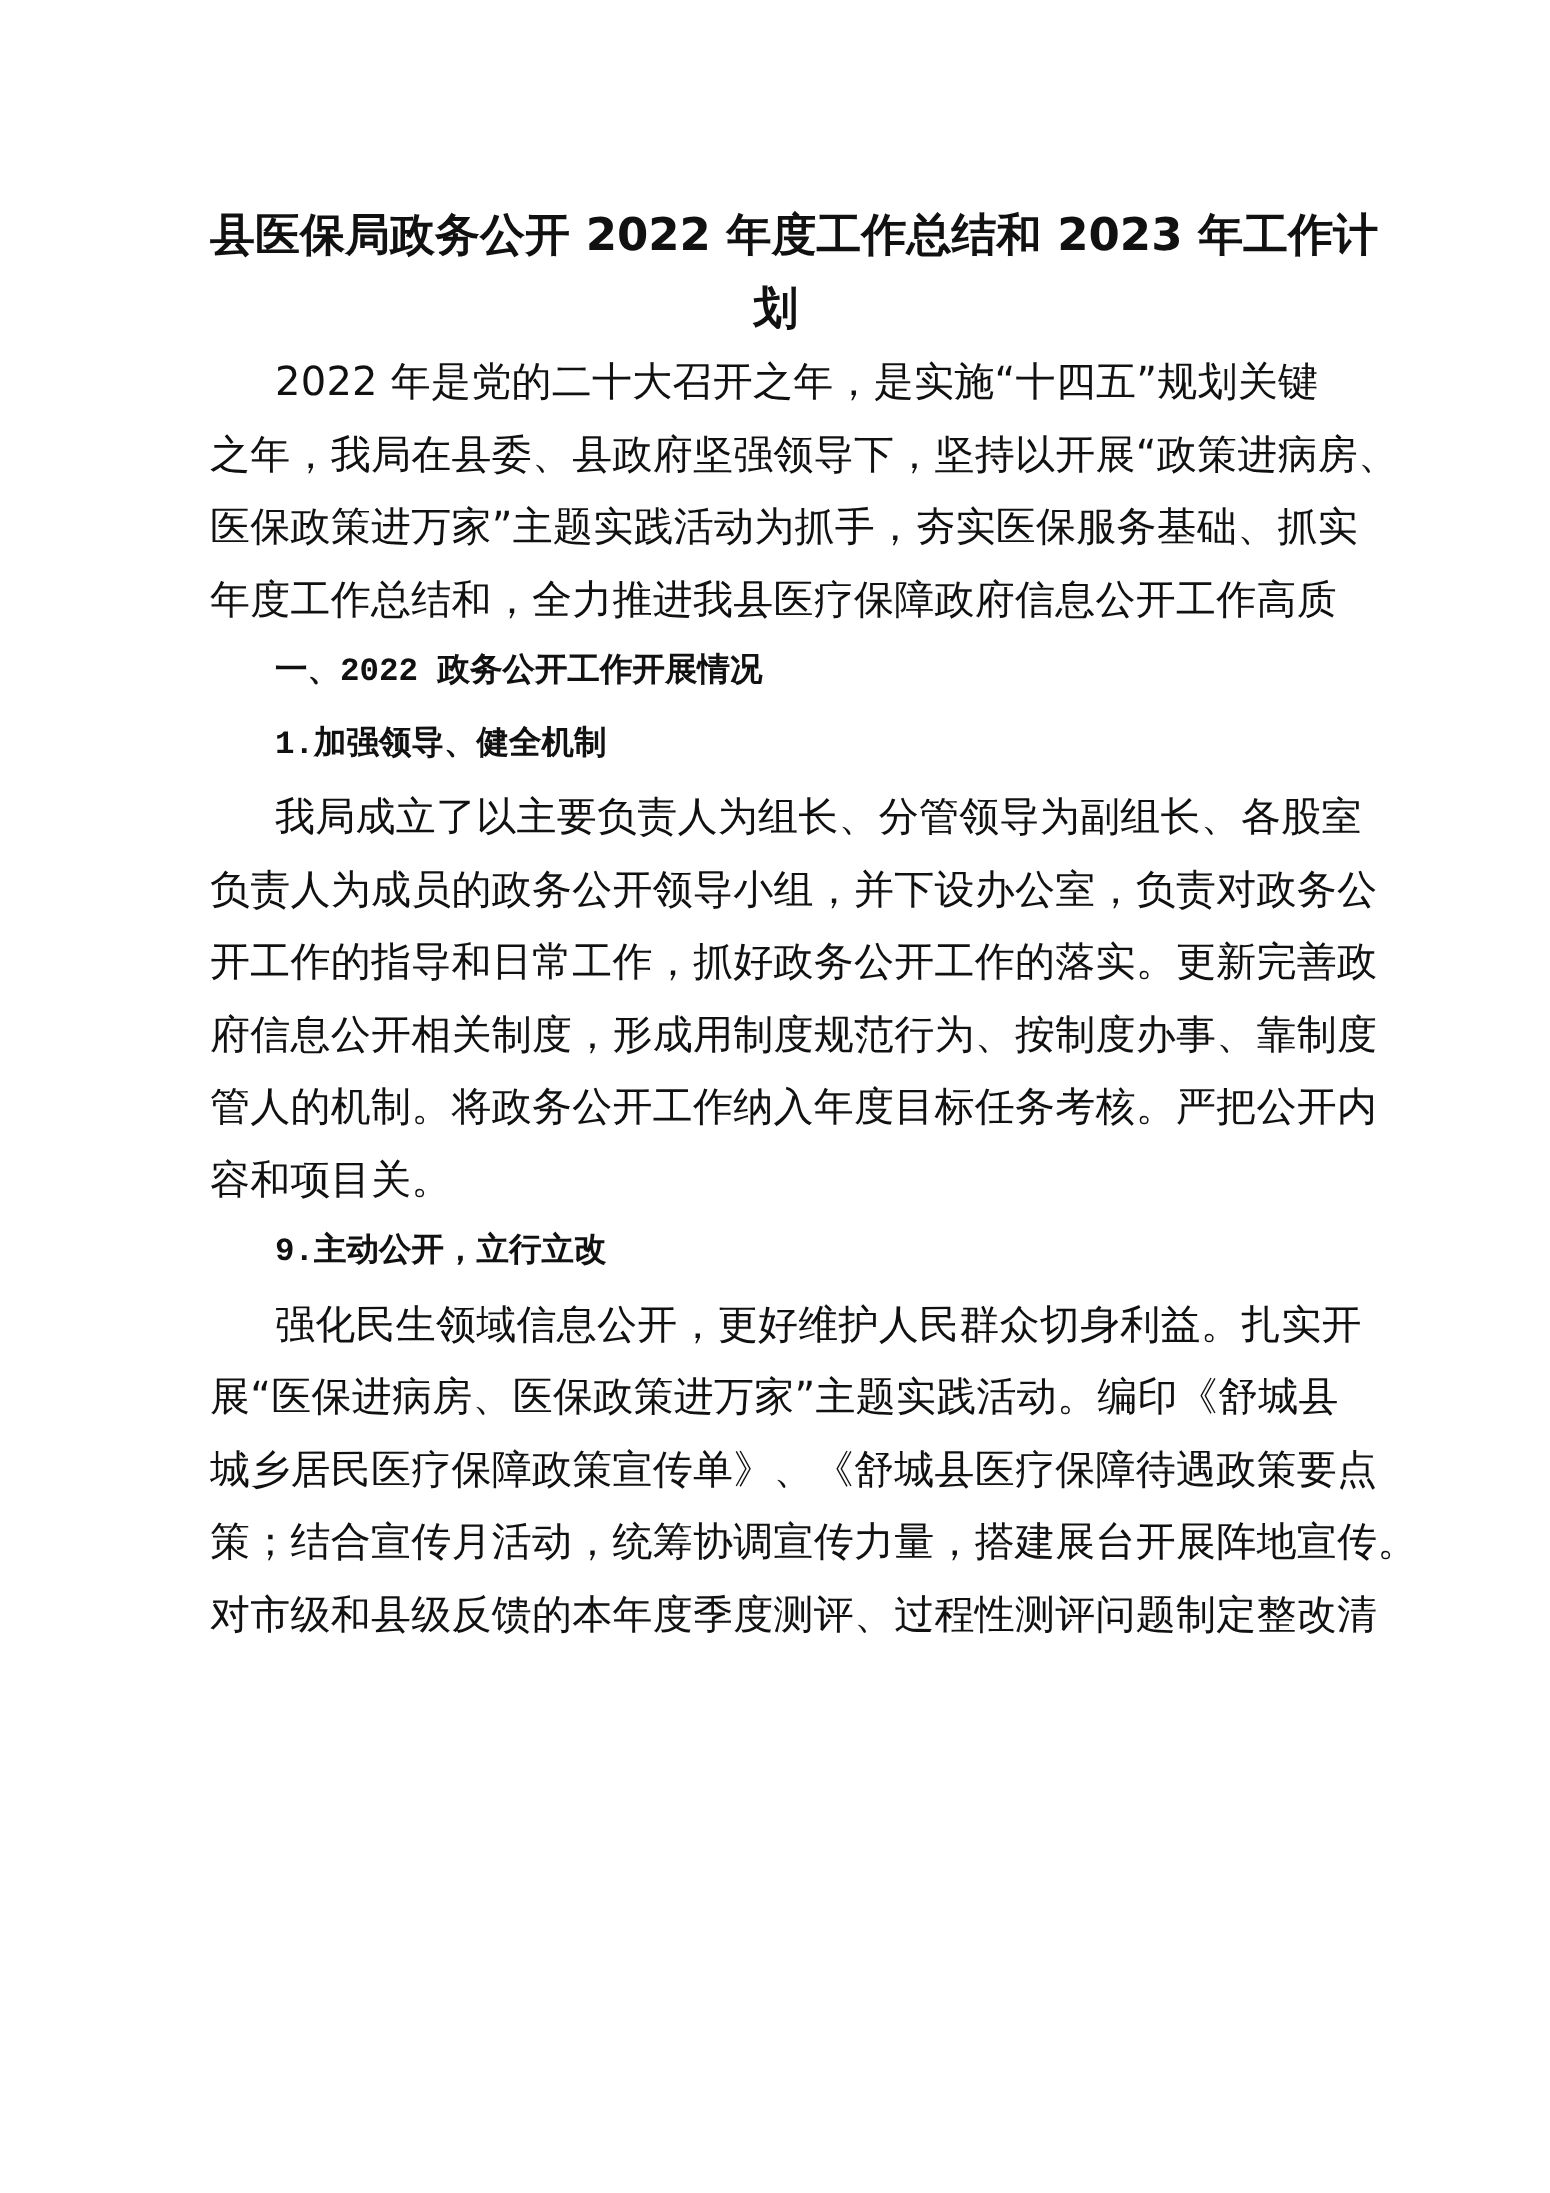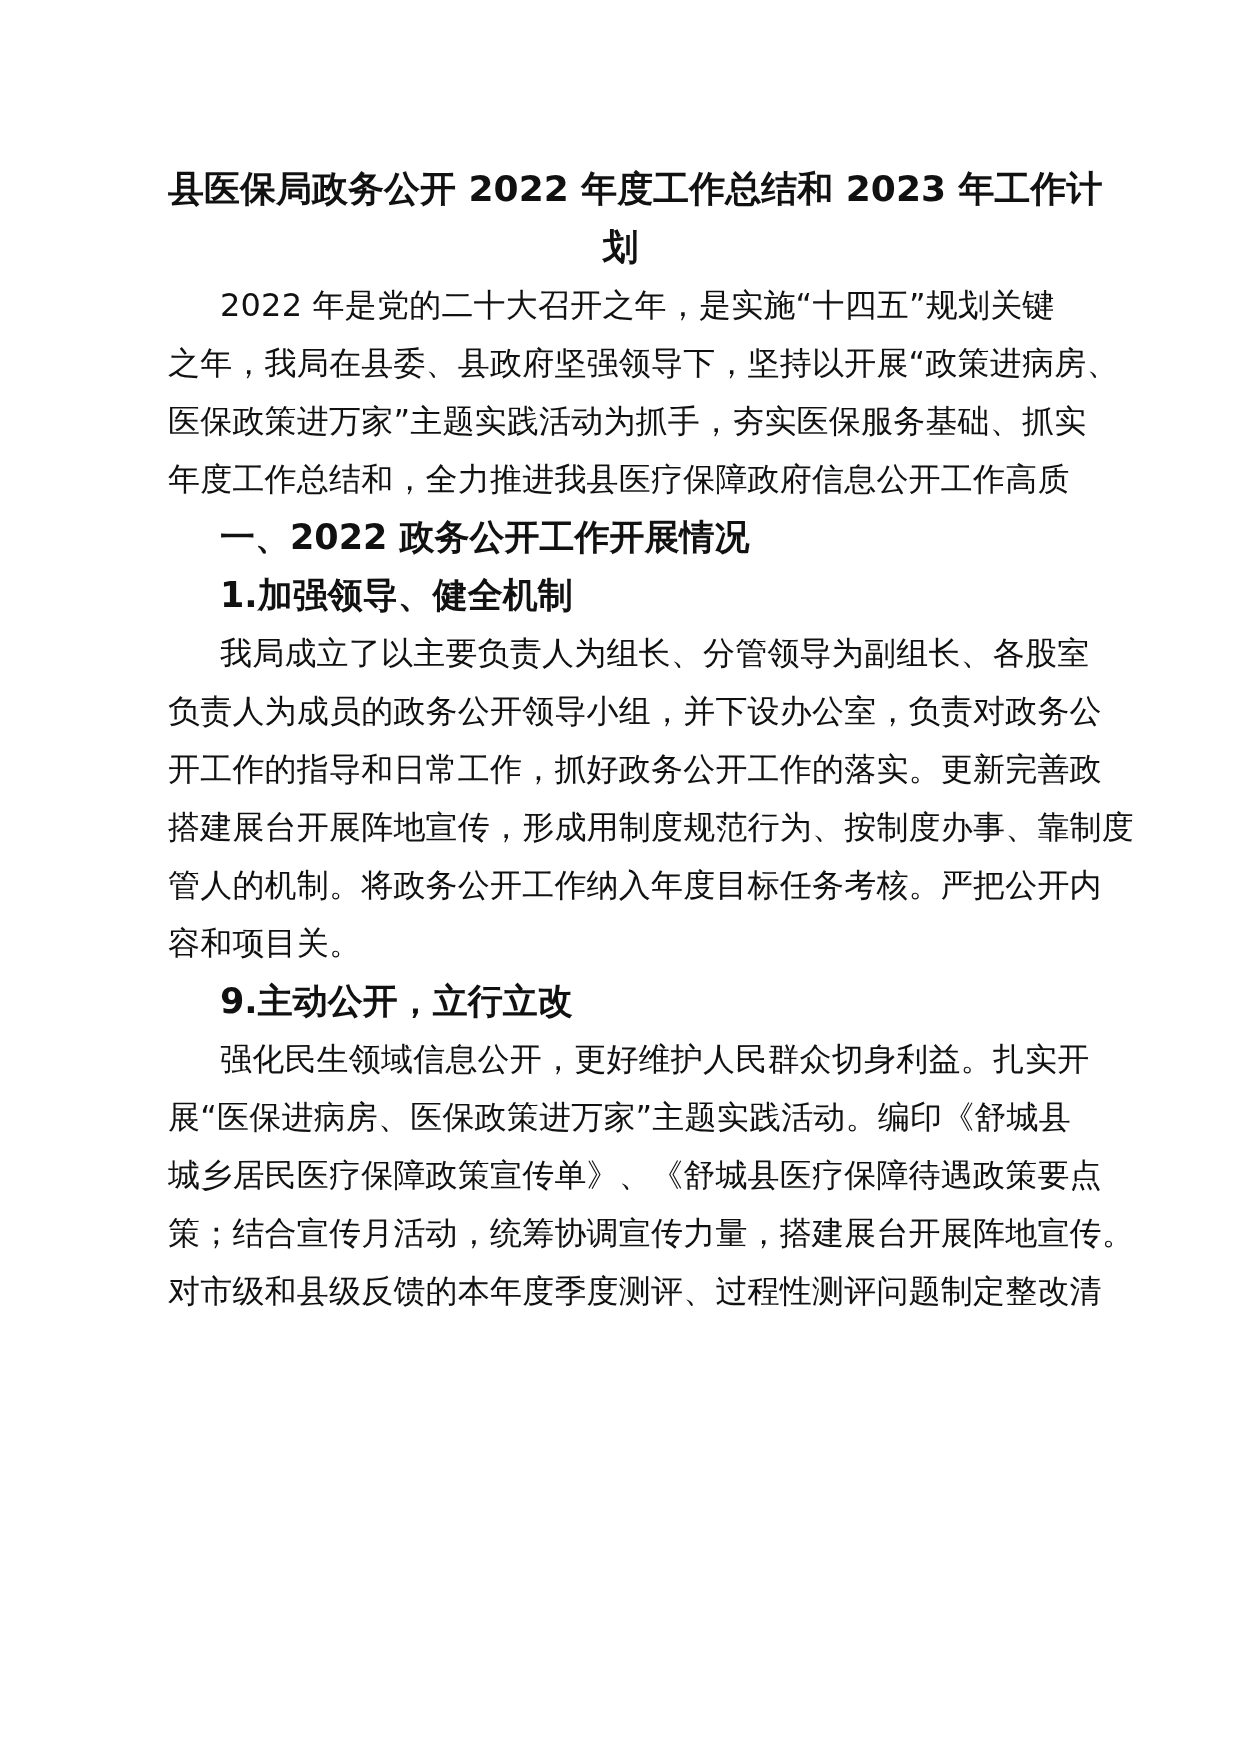--- a/index.html
+++ b/index.html
@@ -35,26 +35,27 @@
     }
     .para {
       font-size: 32px;
       line-height: 58px;
       margin: 0;
       text-indent: 52px;
       text-align: justify;
       letter-spacing: 0.2px;
     }
     .heading {
-      font-size: 35px;
+      font-size: 26px;
       font-weight: bold;
       line-height: 58px;
       margin: 0;
       padding-left: 52px;
       white-space: nowrap;
+      font-family: Liberation Mono, monospace;
     }
     .raw-line {
       display: block;
       white-space: nowrap;
     }
   </style>
 </head>
 <body>
 
 <div class="page">
@@ -72,21 +73,21 @@
   </div>
 
   <h2 class="heading">一、2022 政务公开工作开展情况</h2>
 
   <h3 class="heading">1.加强领导、健全机制</h3>
 
   <div class="para" style="text-indent:0">
     <span class="raw-line" style="padding-left:52px">我局成立了以主要负责人为组长、分管领导为副组长、各股室</span>
     <span class="raw-line">负责人为成员的政务公开领导小组，并下设办公室，负责对政务公</span>
     <span class="raw-line">开工作的指导和日常工作，抓好政务公开工作的落实。更新完善政</span>
-    <span class="raw-line">搭建展台开展阵地宣传，形成用制度规范行为、按制度办事、靠制度</span>
+    <span class="raw-line">府信息公开相关制度，形成用制度规范行为、按制度办事、靠制度</span>
     <span class="raw-line">管人的机制。将政务公开工作纳入年度目标任务考核。严把公开内</span>
     <span class="raw-line">容和项目关。</span>
   </div>
 
   <h3 class="heading">9.主动公开，立行立改</h3>
 
   <div class="para" style="text-indent:0">
     <span class="raw-line" style="padding-left:52px">强化民生领域信息公开，更好维护人民群众切身利益。扎实开</span>
     <span class="raw-line">展“医保进病房、医保政策进万家”主题实践活动。编印《舒城县</span>
     <span class="raw-line">城乡居民医疗保障政策宣传单》、《舒城县医疗保障待遇政策要点</span>

